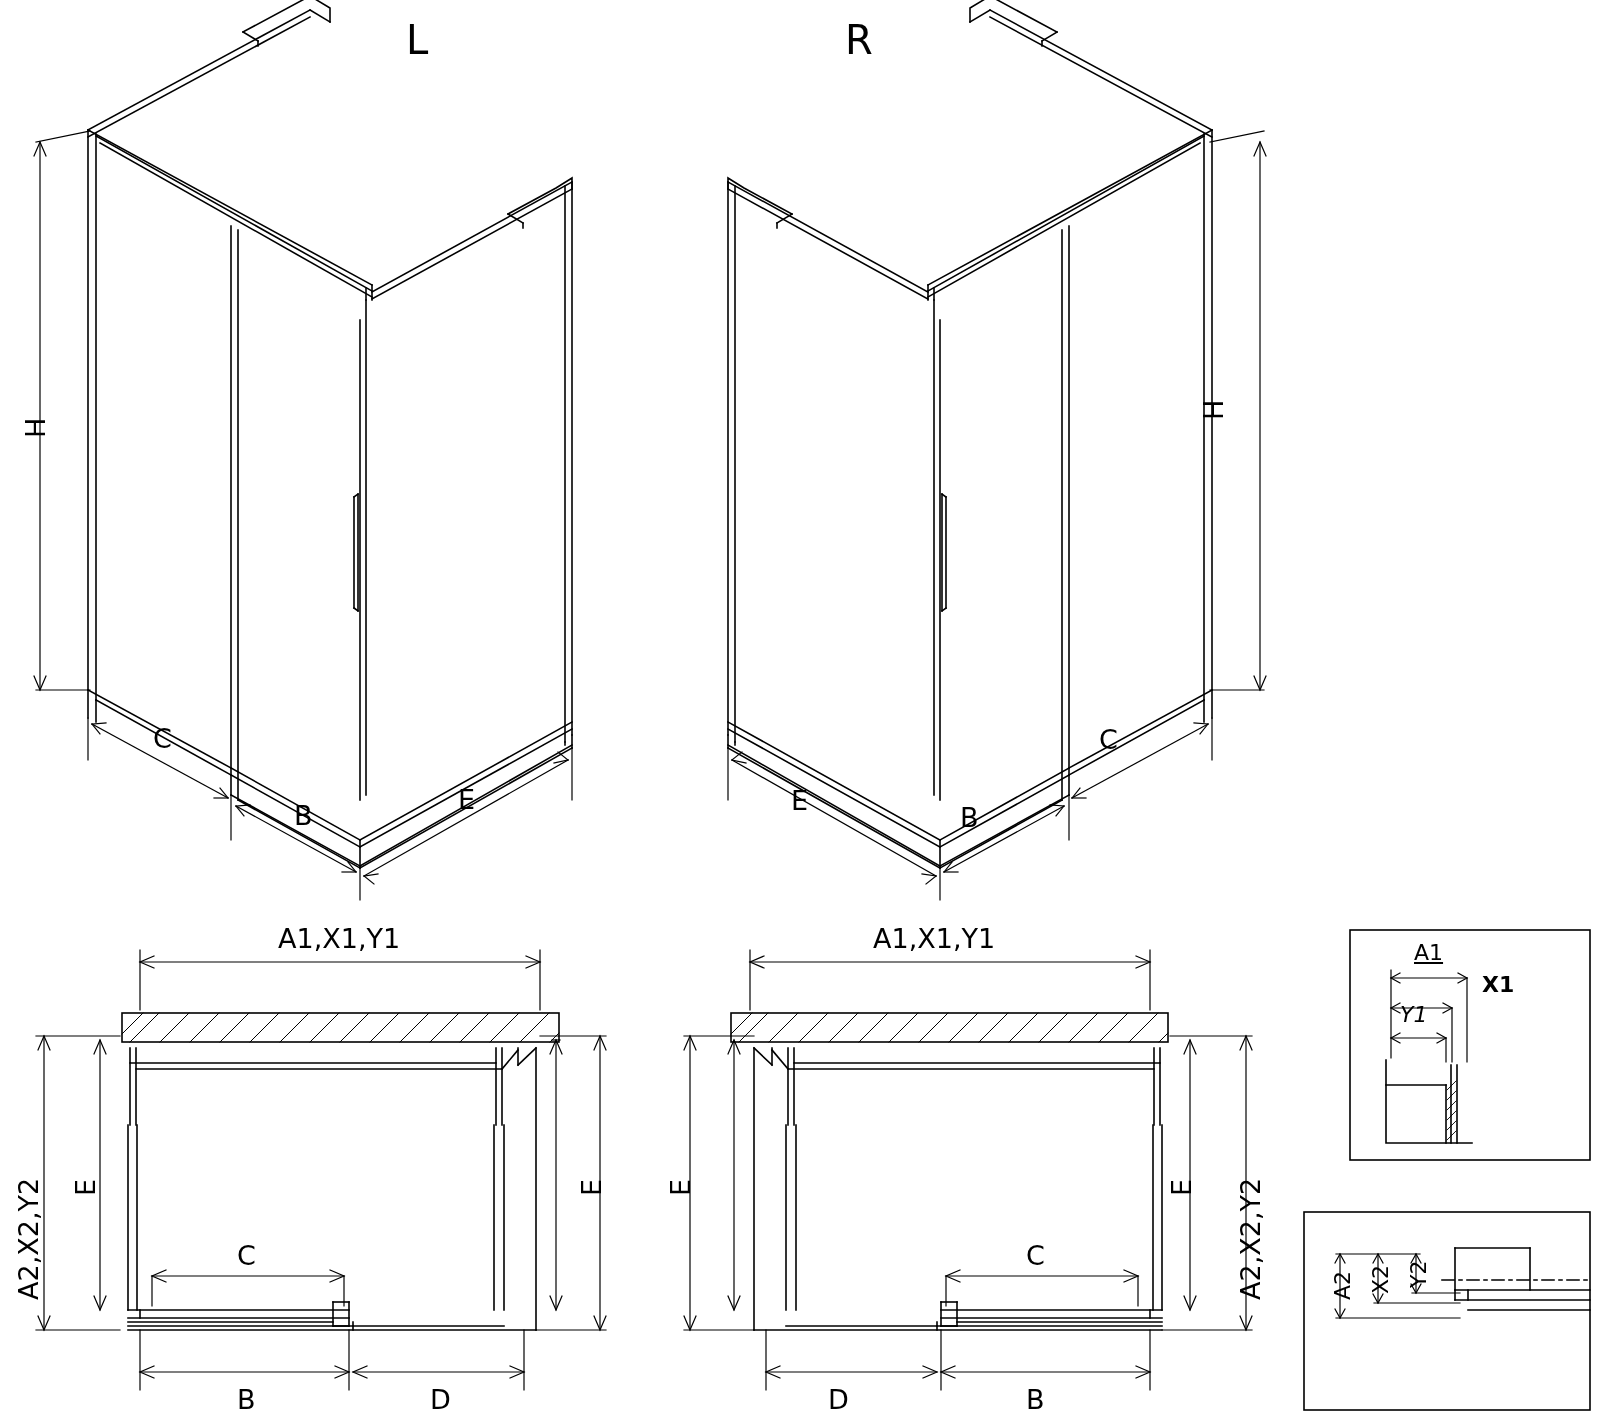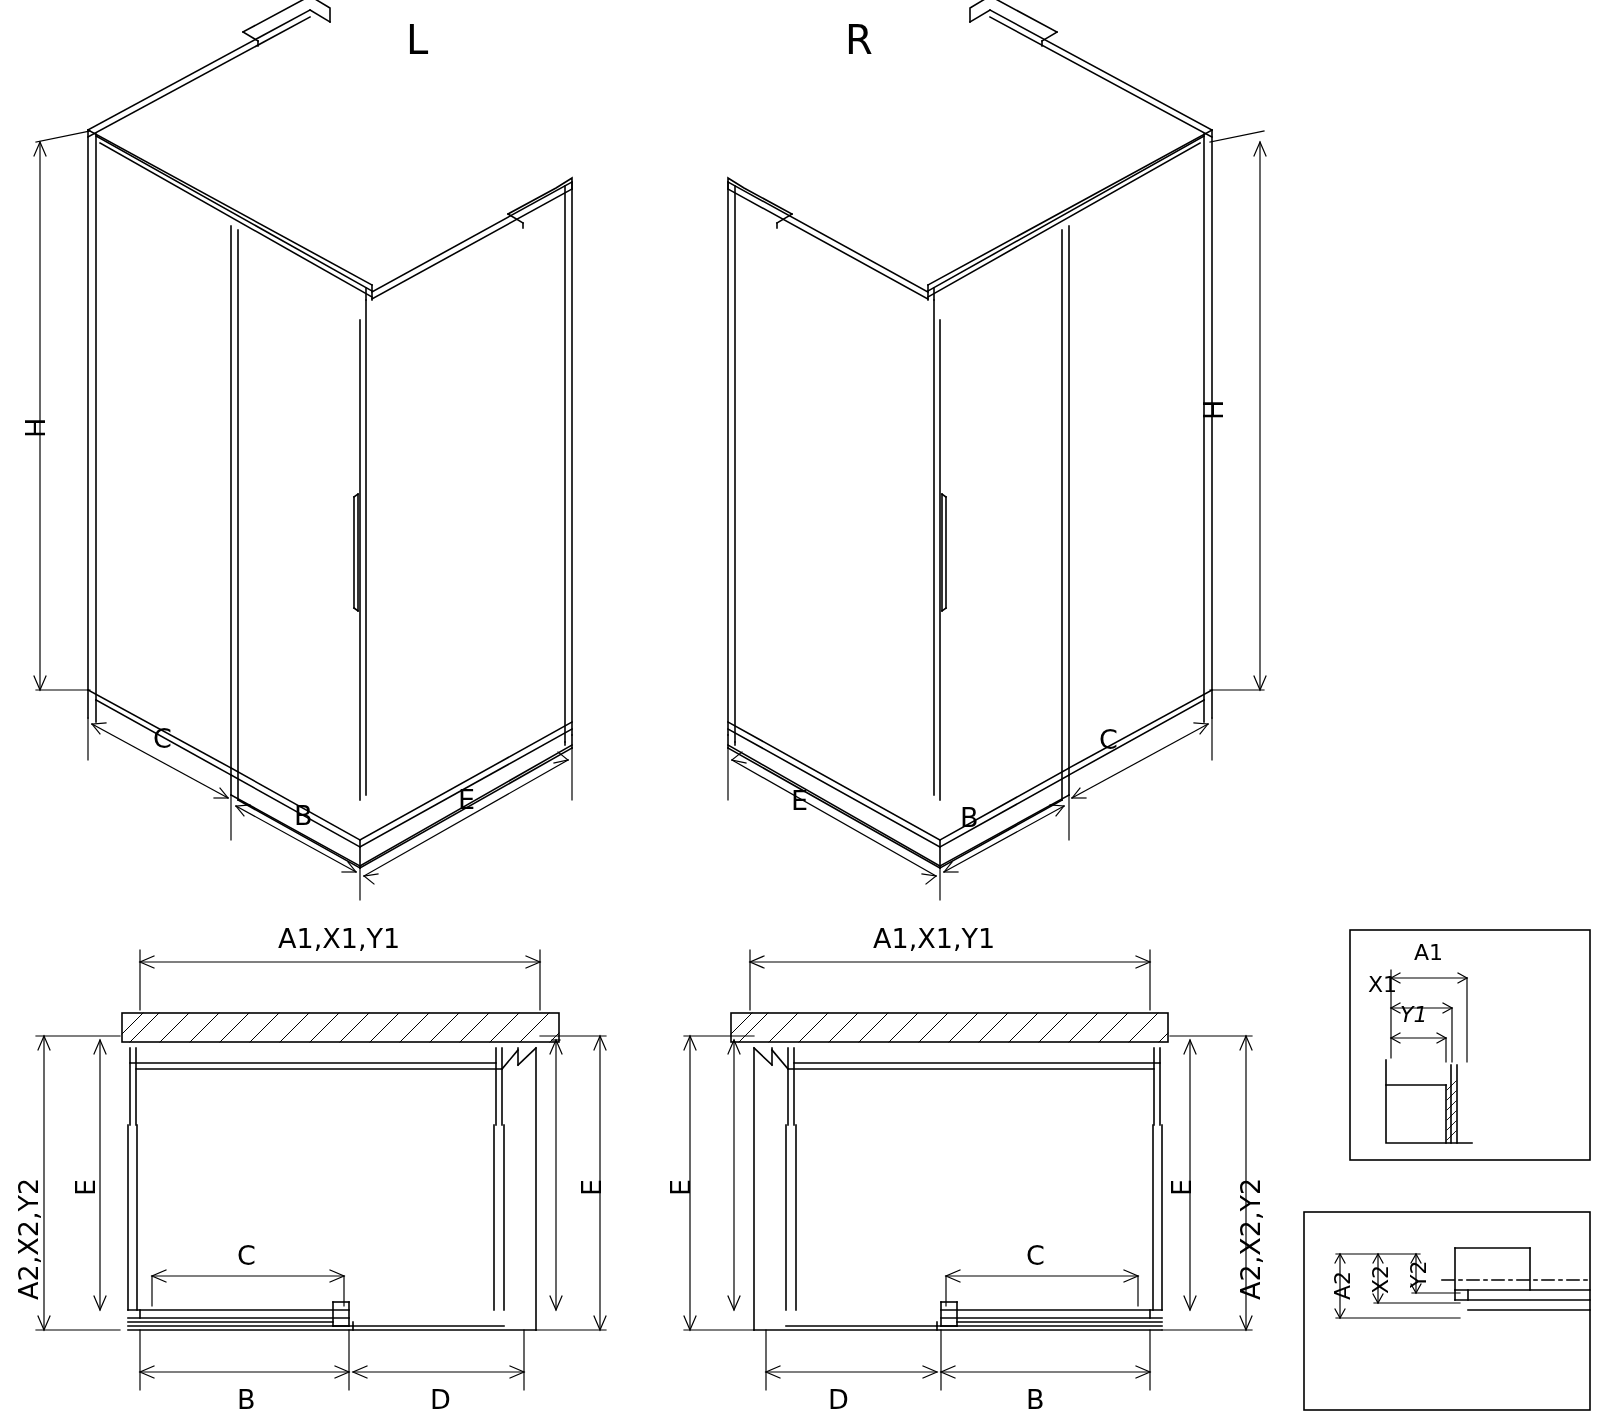--- a/index.html
+++ b/index.html
@@ -513,21 +513,21 @@
   <div class="lbl lbl-dim" style="left:237px; top:1386px;">B</div>
   <div class="lbl lbl-dim" style="left:430px; top:1386px;">D</div>
 
   <div class="lbl lbl-dim" style="left:873px; top:925px;">A1,X1,Y1</div>
   <div class="lbl lbl-dim rot90" style="left:667px; top:1196px;">E</div>
   <div class="lbl lbl-dim rot90" style="left:1168px; top:1196px;">E</div>
   <div class="lbl lbl-dim" style="left:1026px; top:1242px;">C</div>
   <div class="lbl lbl-dim" style="left:1026px; top:1386px;">B</div>
   <div class="lbl lbl-dim" style="left:828px; top:1386px;">D</div>
 
-  <div class="lbl lbl-small" style="left:1414px; top:942px;">A1</div>
-  <div class="lbl lbl-small" style="left:1368px; top:974px;">X1</div>
+  <div class="lbl lbl-small" style="left:1414px; top:942px;text-decoration:underline;">A1</div>
+  <div class="lbl lbl-small" style="left:1482px; top:974px;font-weight:bold;">X1</div>
   <div class="lbl lbl-small" style="left:1400px; top:1004px;font-style:italic;">Y1</div>
 
   <div class="lbl lbl-small rot90" style="left:1332px; top:1300px;">A2</div>
   <div class="lbl lbl-small rot90" style="left:1370px; top:1294px;">X2</div>
   <div class="lbl lbl-small rot90" style="left:1408px; top:1288px;">Y2</div>
 
 </div>
 
 </body></html>

